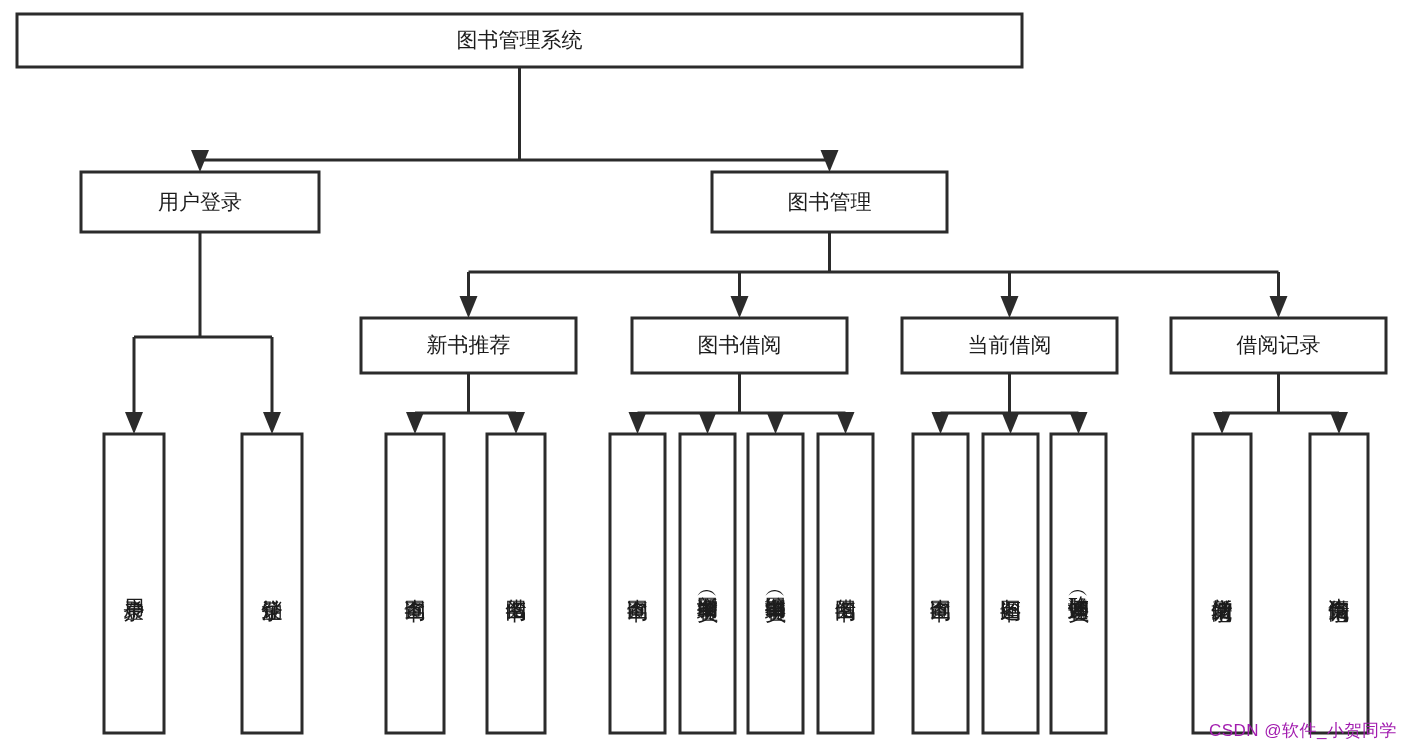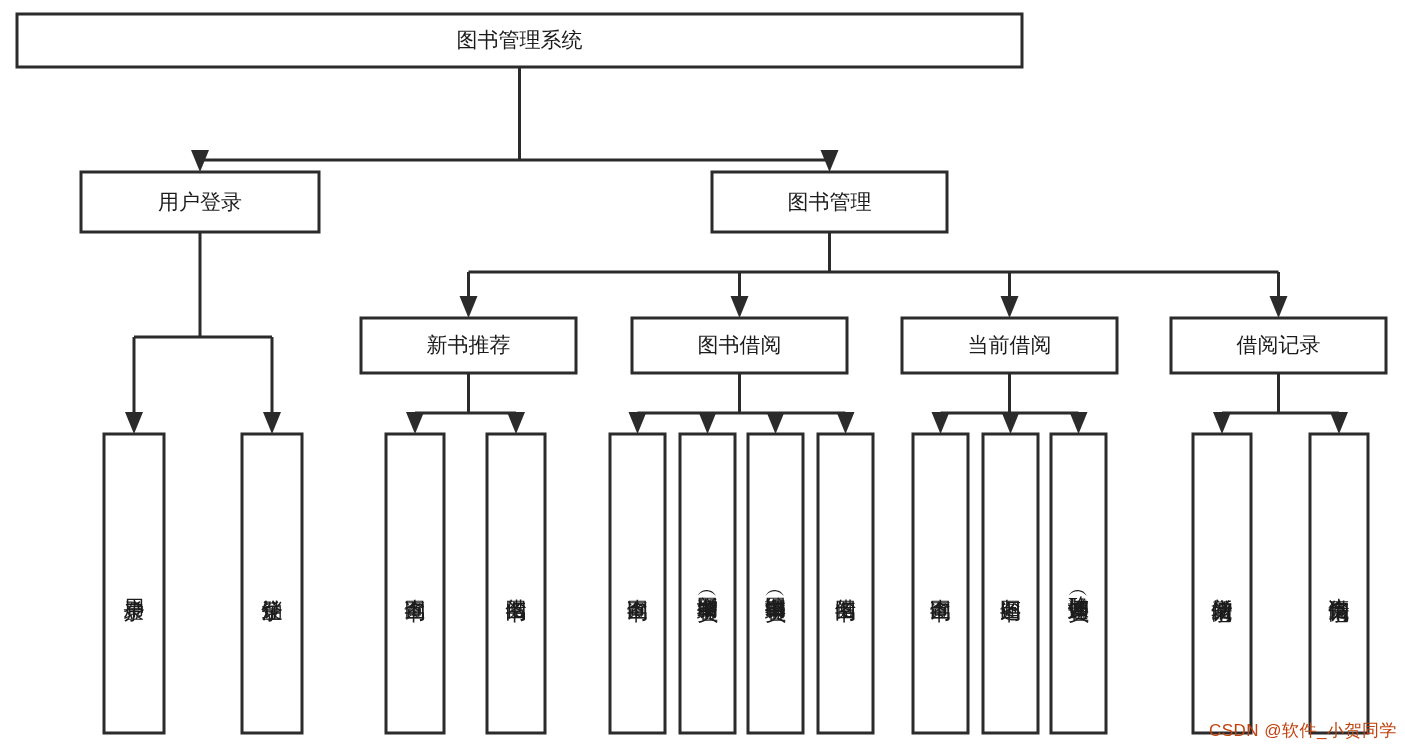--- a/index.html
+++ b/index.html
@@ -62,21 +62,21 @@
     white-space: nowrap;
     pointer-events: none;
     transform: translateX(-50%);
   }
   .watermark {
     position: absolute;
     right: 8px;
     bottom: 5px;
     font-family: "Liberation Sans", "DejaVu Sans", sans-serif;
     font-size: 17px;
-    color: #c2410c;
+    color: #a21caf;
     white-space: nowrap;
     letter-spacing: 0.5px;
   }
 </style>
 </head>
 <body>
 
 <div id="diagram-root">
 
   <svg id="flow-svg" viewBox="0 0 1405 747">

